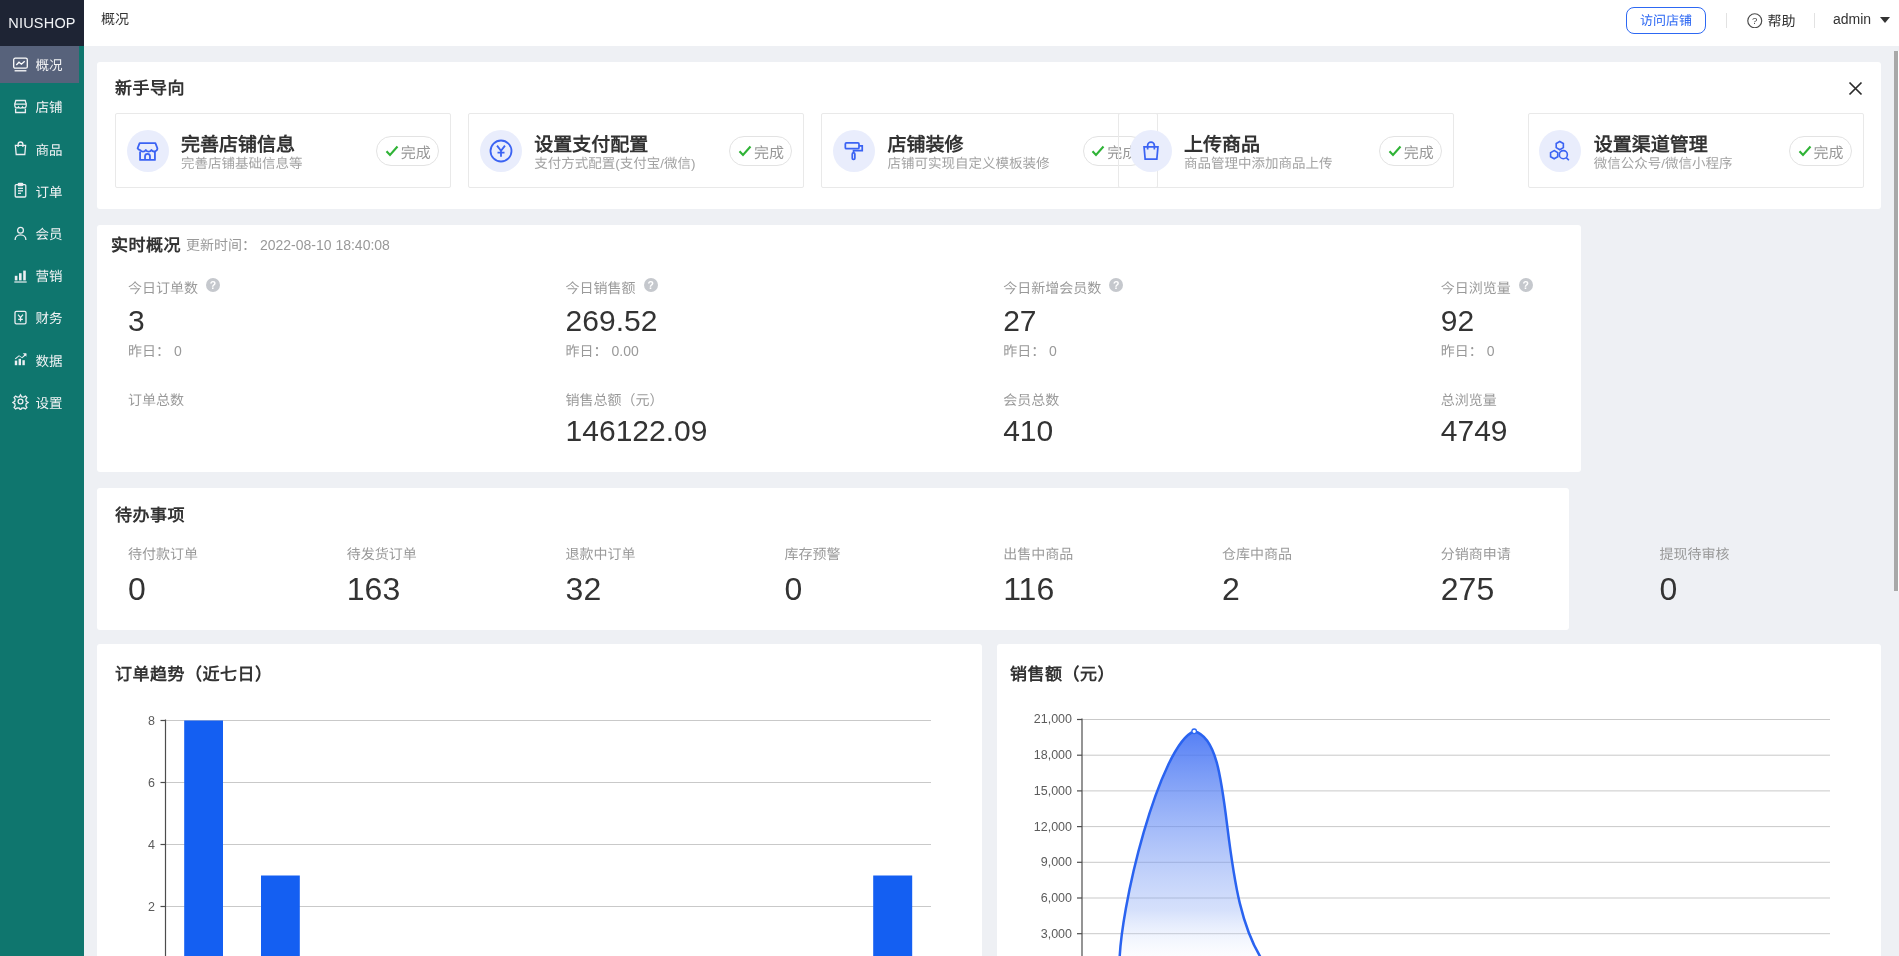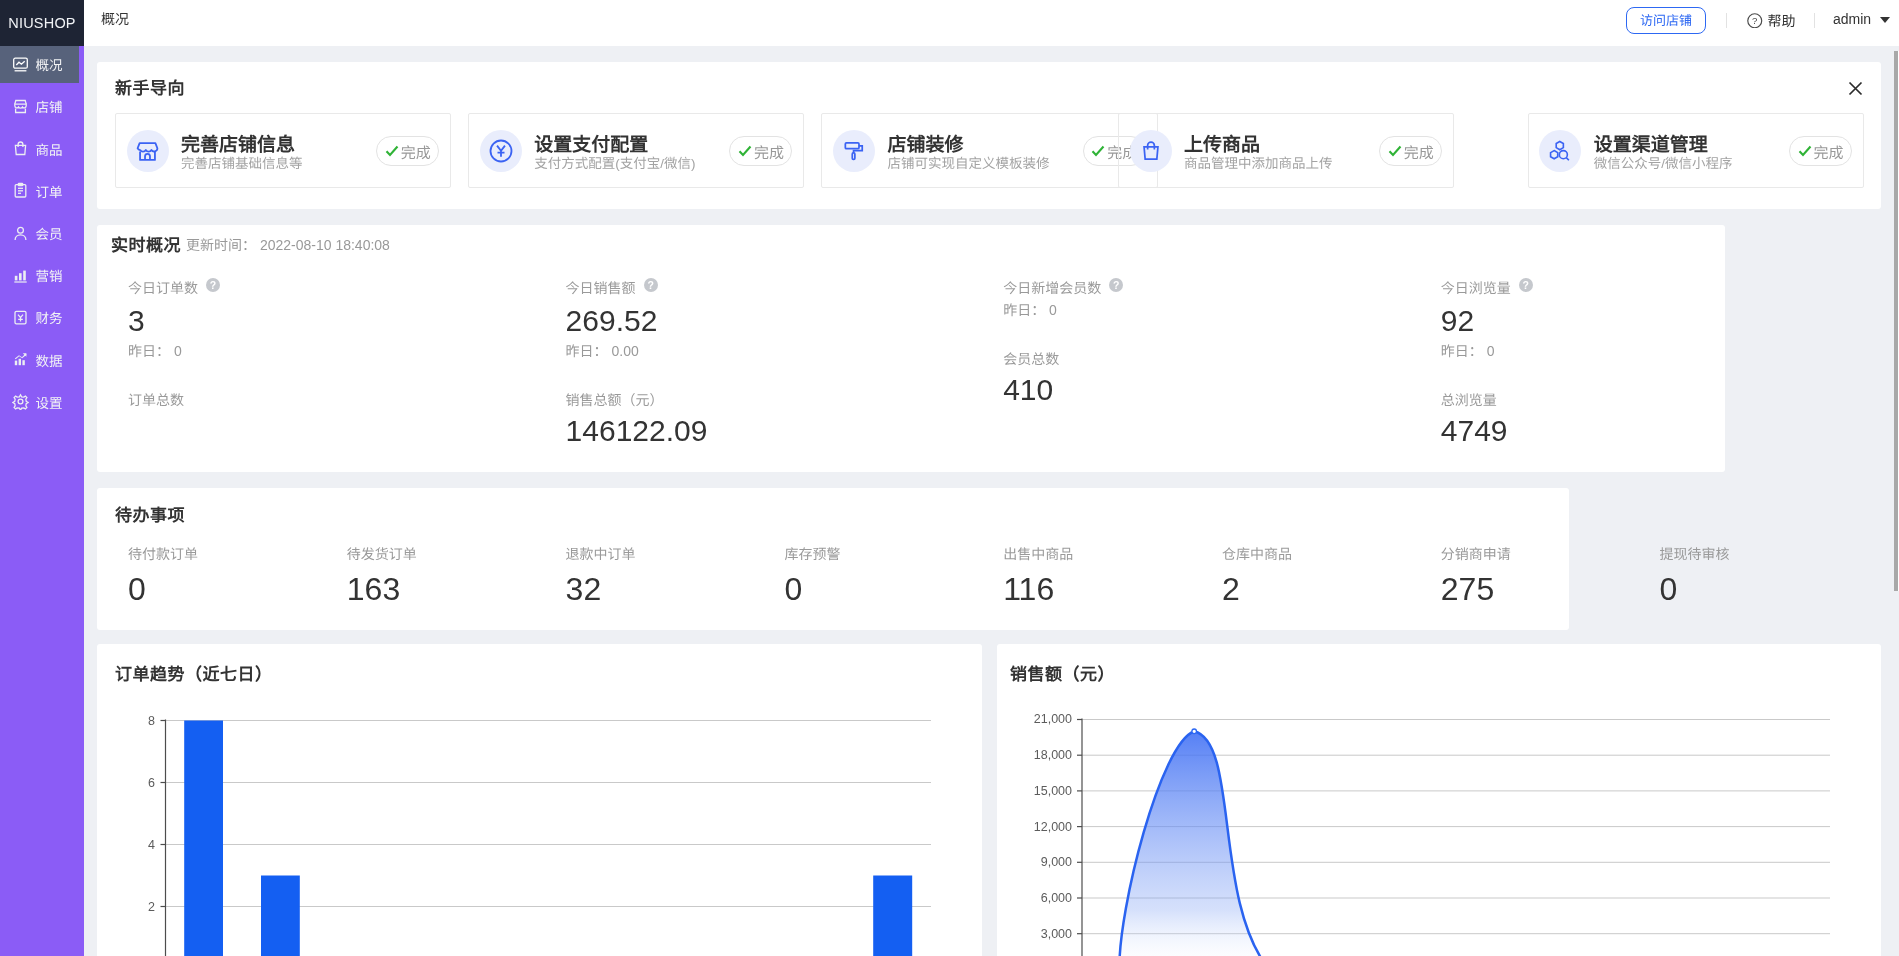--- a/index.html
+++ b/index.html
@@ -1,20 +1,20 @@
 <!DOCTYPE html>
 <html lang="zh-CN"><head>
 <meta charset="utf-8">
 <title>概况</title>
 <style>
   * { margin:0; padding:0; box-sizing:border-box; }
   html,body { width:1899px; height:956px; overflow:hidden; }
   body { font-family:"Liberation Sans", sans-serif; background:#eef0f4; position:relative; }
   
-  .sidebar { position:absolute; left:0; top:0; width:84px; height:956px; background:#8b5cf6; z-index:5; }
+  .sidebar { position:absolute; left:0; top:0; width:84px; height:956px; background:#0f766e; z-index:5; }
   .logo { height:46px; background:#1e2434; color:#f2f4f7; font-size:14.5px; font-weight:normal;
           letter-spacing:0.2px; display:flex; align-items:center; justify-content:center; }
   .menu { margin-top:0; }
   .menu .mi { height:36.5px; margin-bottom:5.7px; width:79px; display:flex; align-items:center;
               color:#f2f3f5; font-size:13.5px; }
   .menu .mi.active { background:#57627b; }
   .mi svg { margin-left:12px; width:17px; height:17px; flex:none; }
   .mi span { margin-left:6.5px; }
   
   .topbar { position:absolute; left:84px; top:0; width:1815px; height:46px; background:#fff; z-index:4; }
@@ -37,21 +37,21 @@
   .gbox { position:absolute; top:51.3px; height:74.5px; width:336.3px; border:1px solid #e9e9e9; border-radius:2px; }
   .gico { position:absolute; left:10.5px; top:16.2px; width:42px; height:42px; border-radius:50%;
           background:#e9edfc; display:flex; align-items:center; justify-content:center; }
   .gt1 { position:absolute; left:65px; top:24px; font-size:19px; line-height:14px; color:#333; font-weight:bold; }
   .gt2 { position:absolute; left:65px; top:42.5px; font-size:13.5px; line-height:14px; color:#a3a3a3; }
   .pill { position:absolute; right:11px; top:22px; width:63px; height:29.5px; border:1px solid #e3e3e3;
           border-radius:15px; display:flex; align-items:center; justify-content:center;
           font-size:15px; color:#999; }
   .pill svg.ckk { margin-right:2px; }
   
-  #card2 { left:13px; top:179px; width:1628px; height:247px; }
+  #card2 { left:13px; top:179px; width:1484px; height:247px; }
   #card2 .ctitle { position:absolute; left:14px; top:12px;}
   .uptime { position:absolute; left:89px; top:12.5px; font-size:14px; line-height:14px; color:#999; }
   .stat4 { position:absolute; left:31px; top:50px; width:1751px; }
   .stat4 .col { position:absolute; top:0; width:437px; }
   .slabel { font-size:14px; color:#9a9a9a; display:flex; align-items:center; height:16px; margin-top:4px;}
   .stat4 .sval { margin-top:11px; line-height:30px; }
   .stat4 .ssub { margin-top:8px; line-height:14px; }
   .stat4 .slabel.l2 { margin-top:33px; }
   .stat4 .sval.v2 { margin-top:9px; }
   .stat8 .slabel { margin-top:0; }
@@ -257,20 +257,21 @@
       </div>
       <div class="col" style="left:437.6px;">
         <div class="slabel">今日销售额<span class="qmark">?</span></div>
         <div class="sval">269.52</div>
         <div class="ssub">昨日：&nbsp;0.00</div>
         <div class="slabel l2">销售总额（元）</div>
         <div class="sval v2">146122.09</div>
       </div>
       <div class="col" style="left:875.2px;">
         <div class="slabel">今日新增会员数<span class="qmark">?</span></div>
+        <div class="sval">27</div>
         <div class="ssub">昨日：&nbsp;0</div>
         <div class="slabel l2">会员总数</div>
         <div class="sval v2">410</div>
       </div>
       <div class="col" style="left:1312.8px;">
         <div class="slabel">今日浏览量<span class="qmark">?</span></div>
         <div class="sval">92</div>
         <div class="ssub">昨日：&nbsp;0</div>
         <div class="slabel l2">总浏览量</div>
         <div class="sval v2">4749</div>

